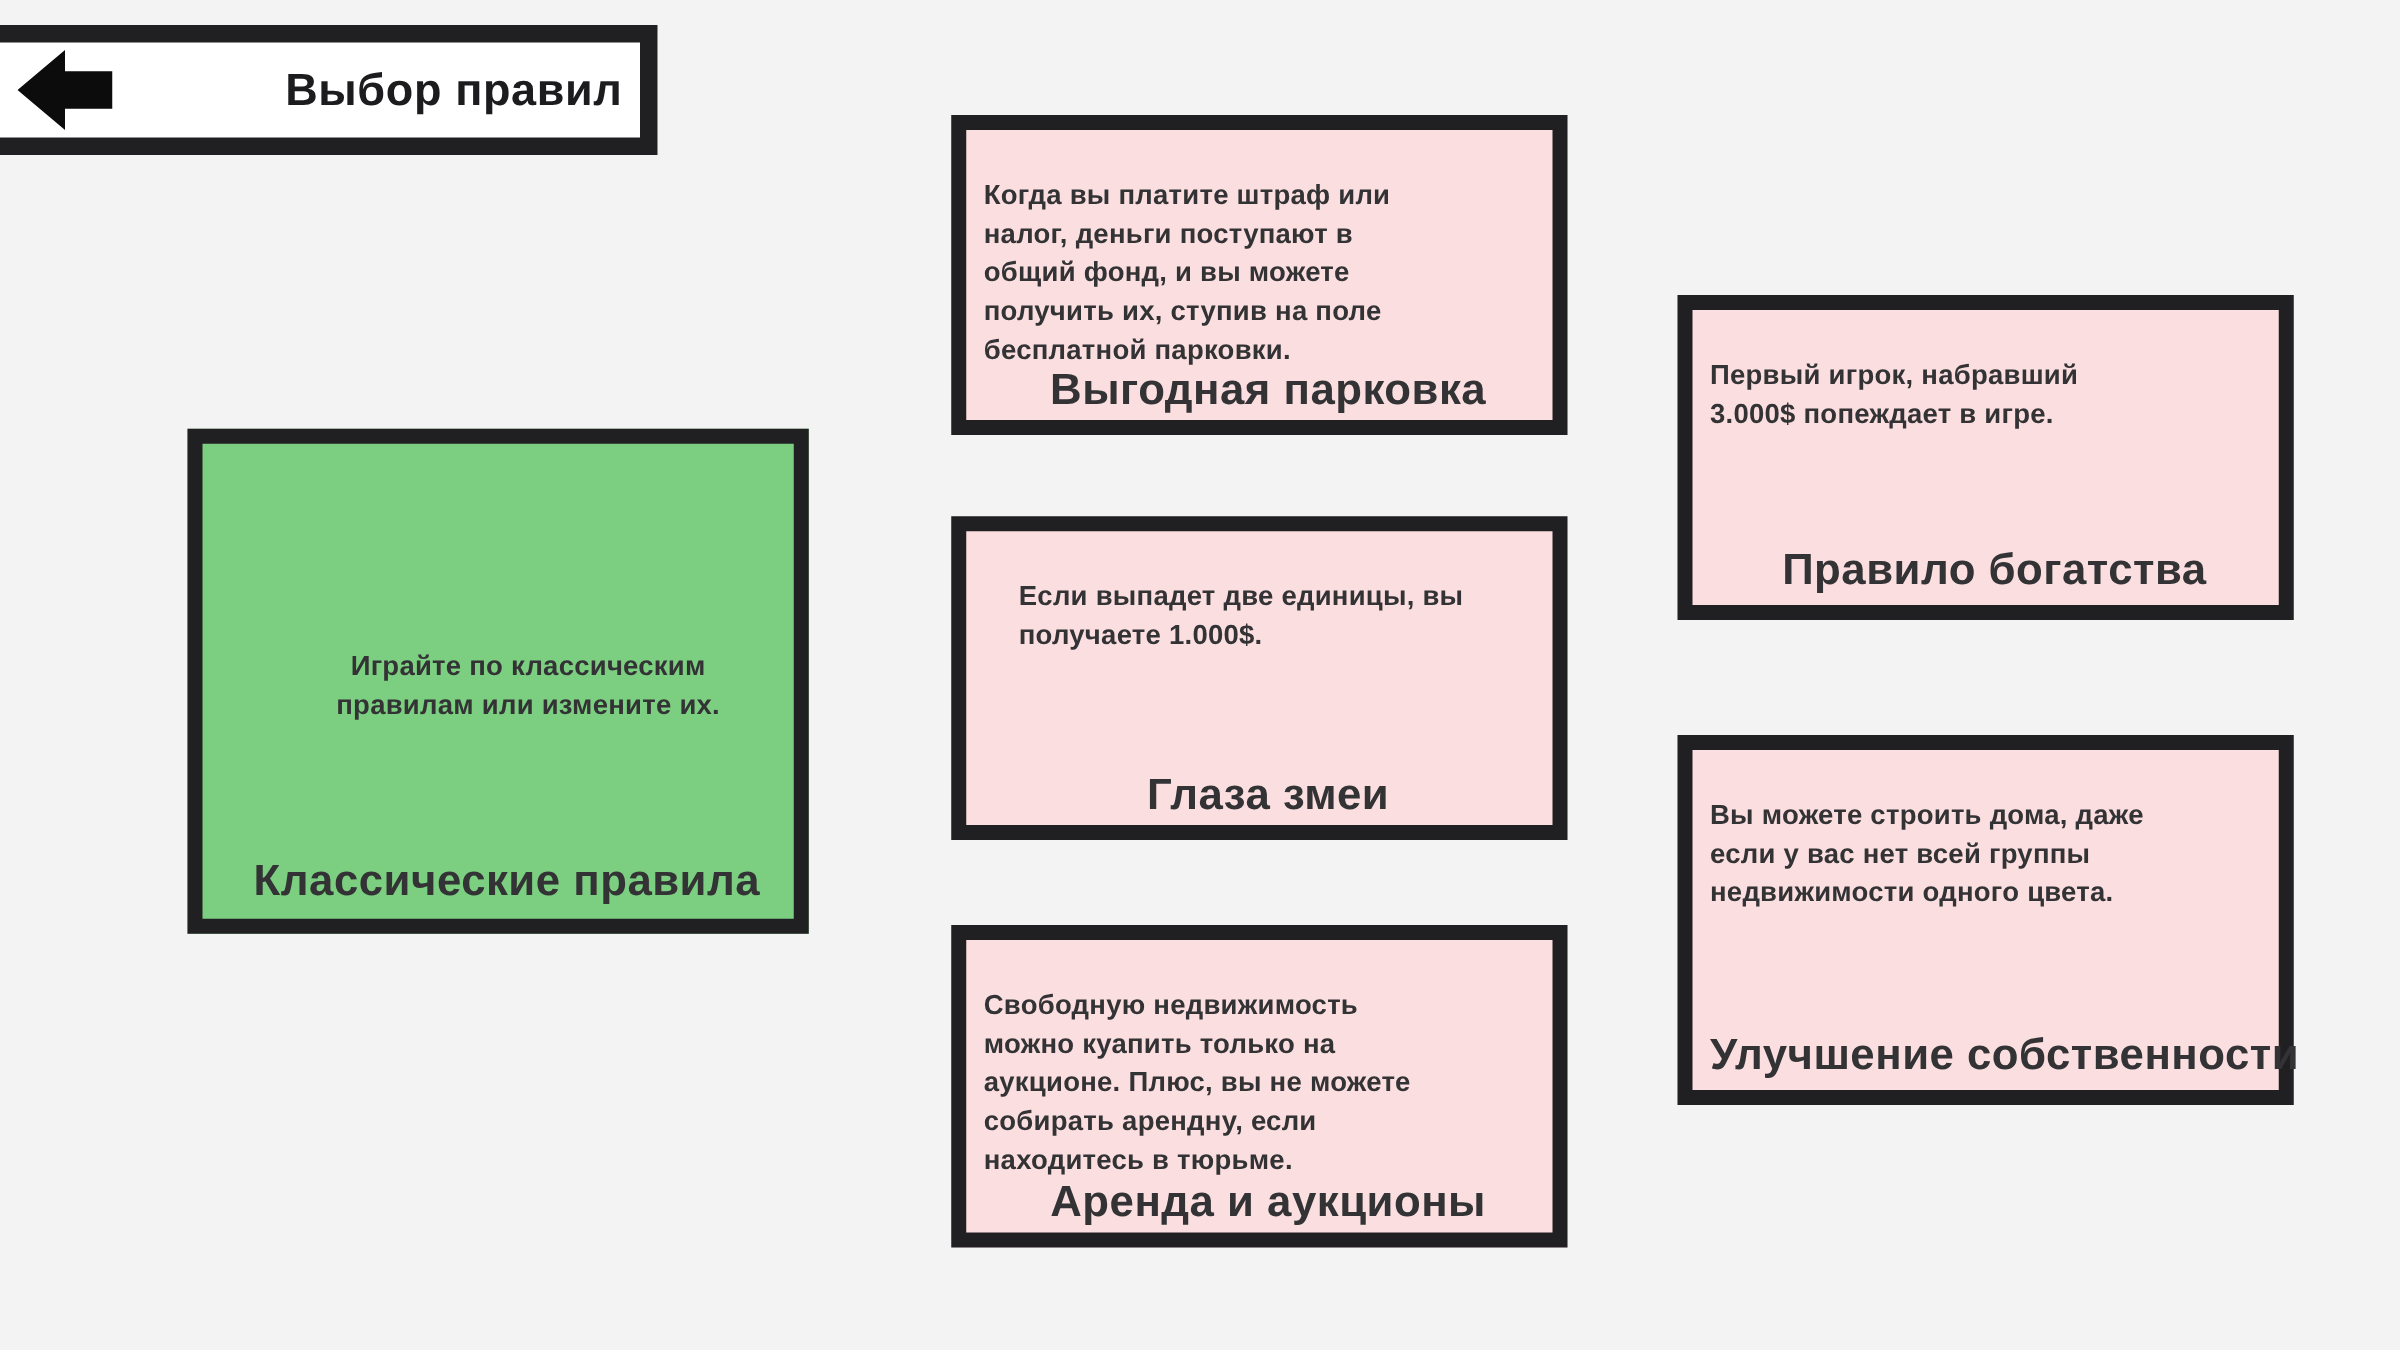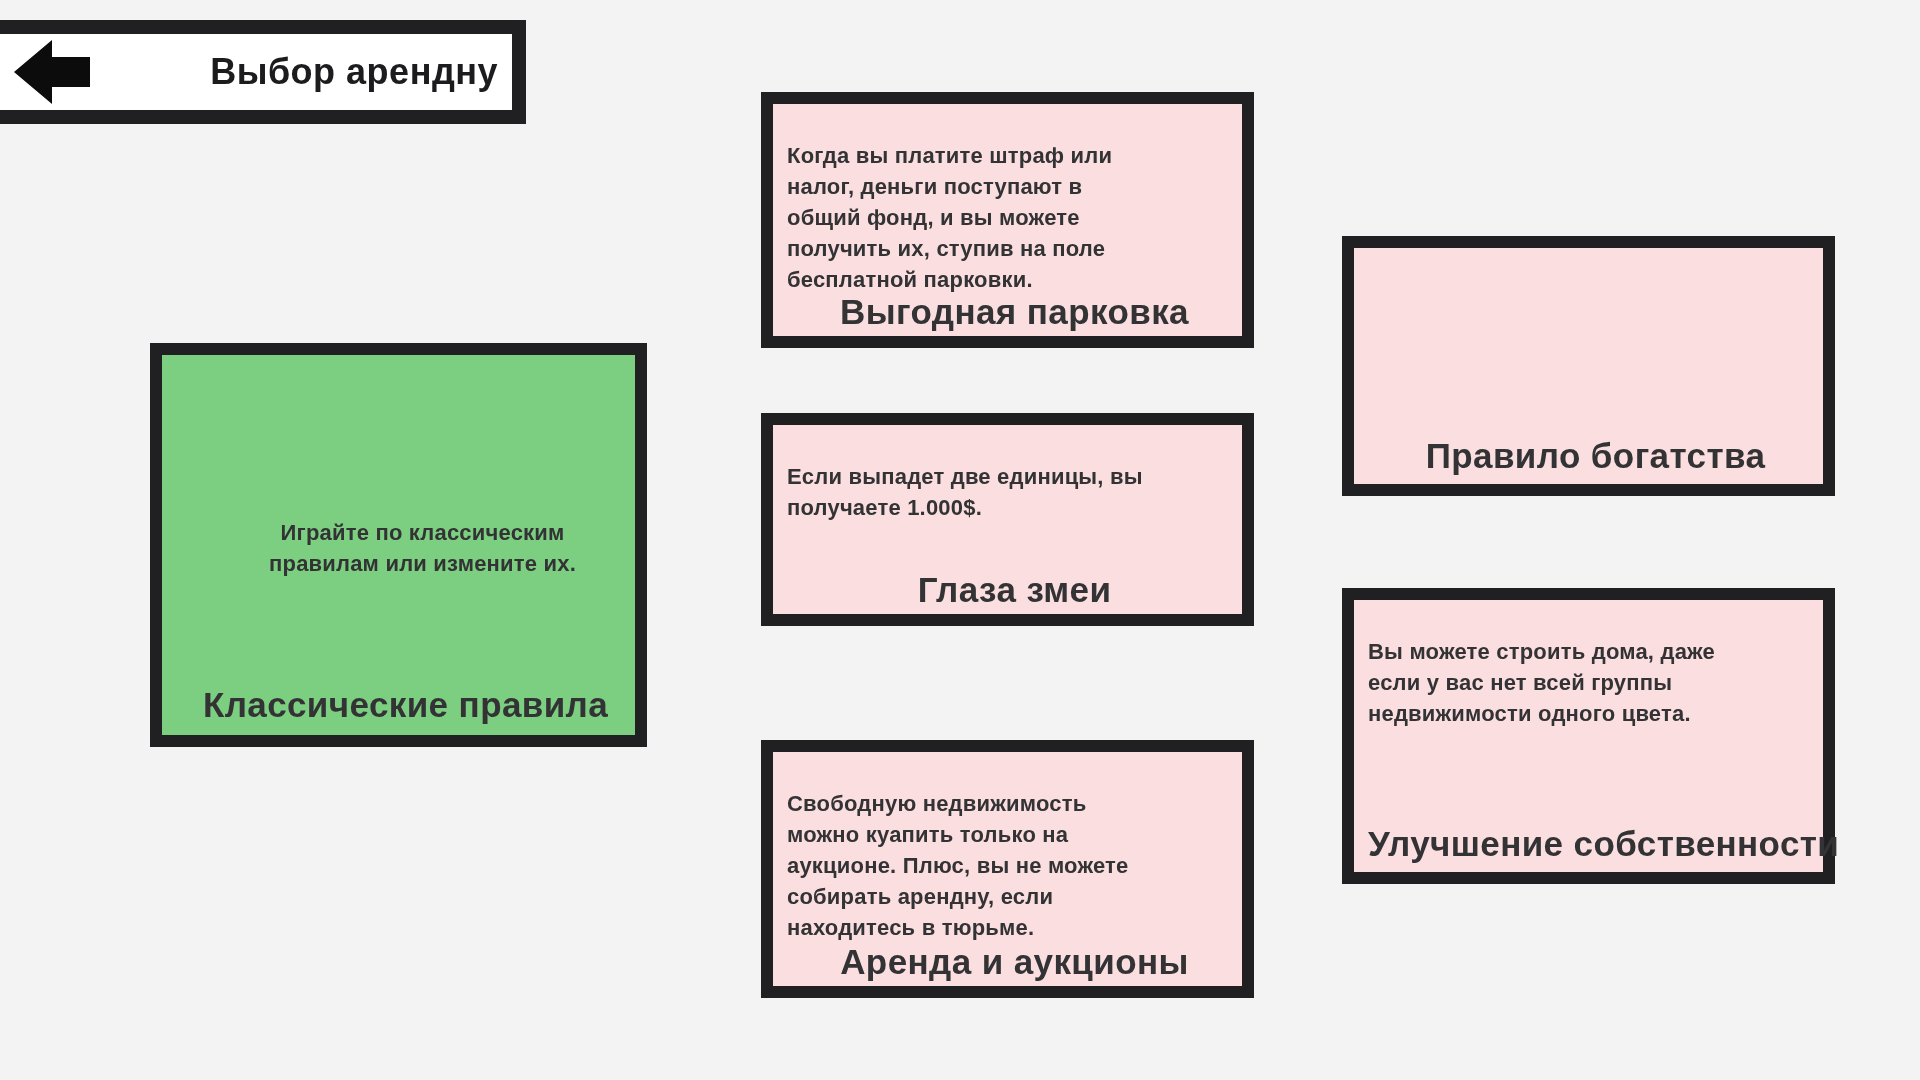--- a/index.html
+++ b/index.html
@@ -81,54 +81,56 @@
 </style>
 </head>
 <body>
 
 <div class="screen">
 
   <div class="title-bar">
     <svg class="arrow" viewBox="0 0 76 64" xmlns="http://www.w3.org/2000/svg">
       <polygon points="0,32 38,0 38,17 76,17 76,47 38,47 38,64"></polygon>
     </svg>
-    <span class="title">Выбор арендну</span>
+    <span class="title">Выбор правил</span>
   </div>
 
   <div class="card green" style="left:150px; top:343px; width:497px; height:404px;padding-left:48px;">
     <div class="body">Играйте по классическим
 правилам или измените их.</div>
     <div class="card-title">Классические правила</div>
   </div>
 
   <div class="card pink bottom-4" style="left:761px; top:92px; width:493px; height:256px;">
     <div class="body">Когда вы платите штраф или
 налог, деньги поступают в
 общий фонд, и вы можете
 получить их, ступив на поле
 бесплатной парковки.</div>
     <div class="card-title">Выгодная парковка</div>
   </div>
 
-  <div class="card pink bottom-4" style="left:761px; top:413px; width:493px; height:213px;">
+  <div class="card pink bottom-4" style="left:761px; top:413px; width:493px; height:259px;padding-left:28px;">
     <div class="body">Если выпадет две единицы, вы
 получаете 1.000$.</div>
     <div class="card-title">Глаза змеи</div>
   </div>
 
   <div class="card pink bottom-4" style="left:761px; top:740px; width:493px; height:258px;">
     <div class="body">Свободную недвижимость
 можно куапить только на
 аукционе. Плюс, вы не можете
 собирать арендну, если
 находитесь в тюрьме.</div>
     <div class="card-title">Аренда и аукционы</div>
   </div>
 
   <div class="card pink bottom-8" style="left:1342px; top:236px; width:493px; height:260px;">
+    <div class="body">Первый игрок, набравший
+3.000$ попеждает в игре.</div>
     <div class="card-title">Правило богатства</div>
   </div>
 
   <div class="card pink bottom-8" style="left:1342px; top:588px; width:493px; height:296px;">
     <div class="body">Вы можете строить дома, даже
 если у вас нет всей группы
 недвижимости одного цвета.</div>
     <div class="card-title">Улучшение собственности</div>
   </div>
 

